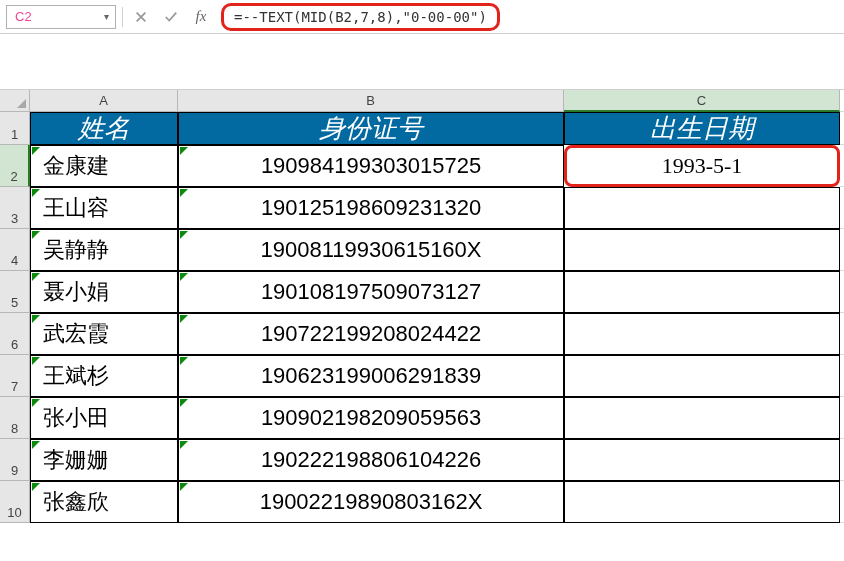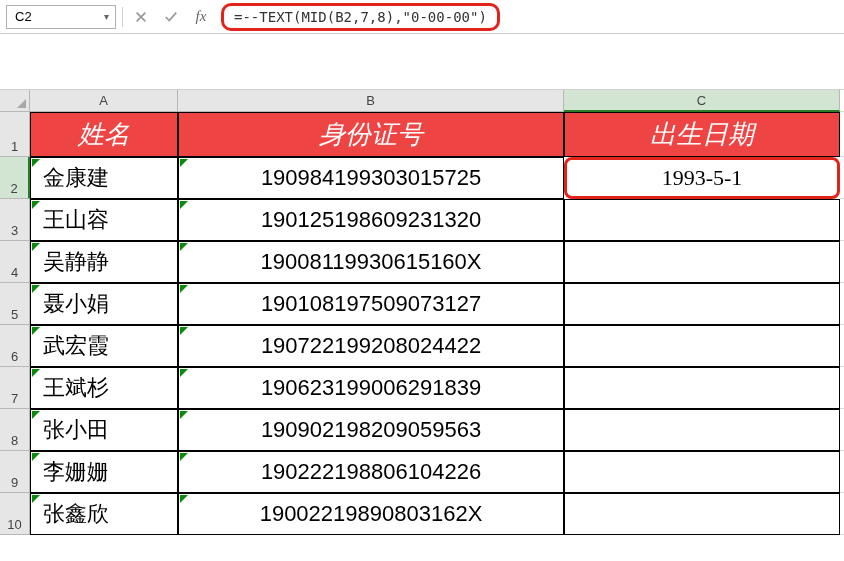--- a/index.html
+++ b/index.html
@@ -23,21 +23,21 @@
     background: #fff;
     height: 24px;
     display: flex;
     align-items: center;
     padding: 0 4px;
     width: 110px;
   }
   .name-box-text {
     flex: 1;
     font-size: 13px;
-    color: #000000;
+    color: #ec4899;
     padding-left: 4px;
   }
   .name-box-dd {
     font-size: 10px;
     color: #666;
     padding: 0 2px;
   }
   .fb-sep { width: 1px; height: 20px; background: #d0d0d0; }
   .fb-btn {
     width: 24px; height: 24px;
@@ -102,26 +102,26 @@
     font-size: 13px;
     color: #444;
     border-right: 1px solid #b7b7b7;
     border-bottom: 1px solid #b7b7b7;
     display:flex;align-items:flex-end;justify-content:center;
     padding-bottom:2px;
     font-family: Arial, sans-serif;
   }
   .row-head.sel { background: #d2e4d2; border-right: 2px solid #2a7a2a; }
   .hdr-cell {
-    background: #ef4444;
+    background: #0369a1;
     color: #fff;
     font-size: 26px;
     text-align: right;
     border: 1px solid #000;
-    height: 45px;
+    height: 33px;
     display:flex;align-items:center;justify-content:center;
     font-family: "KaiTi","STKaiti",serif;
     font-style: italic;
   }
   .data-cell {
     border: 1px solid #000;
     height: 42px;
     display:flex;align-items:center;
     font-size: 22px;
     position: relative;

